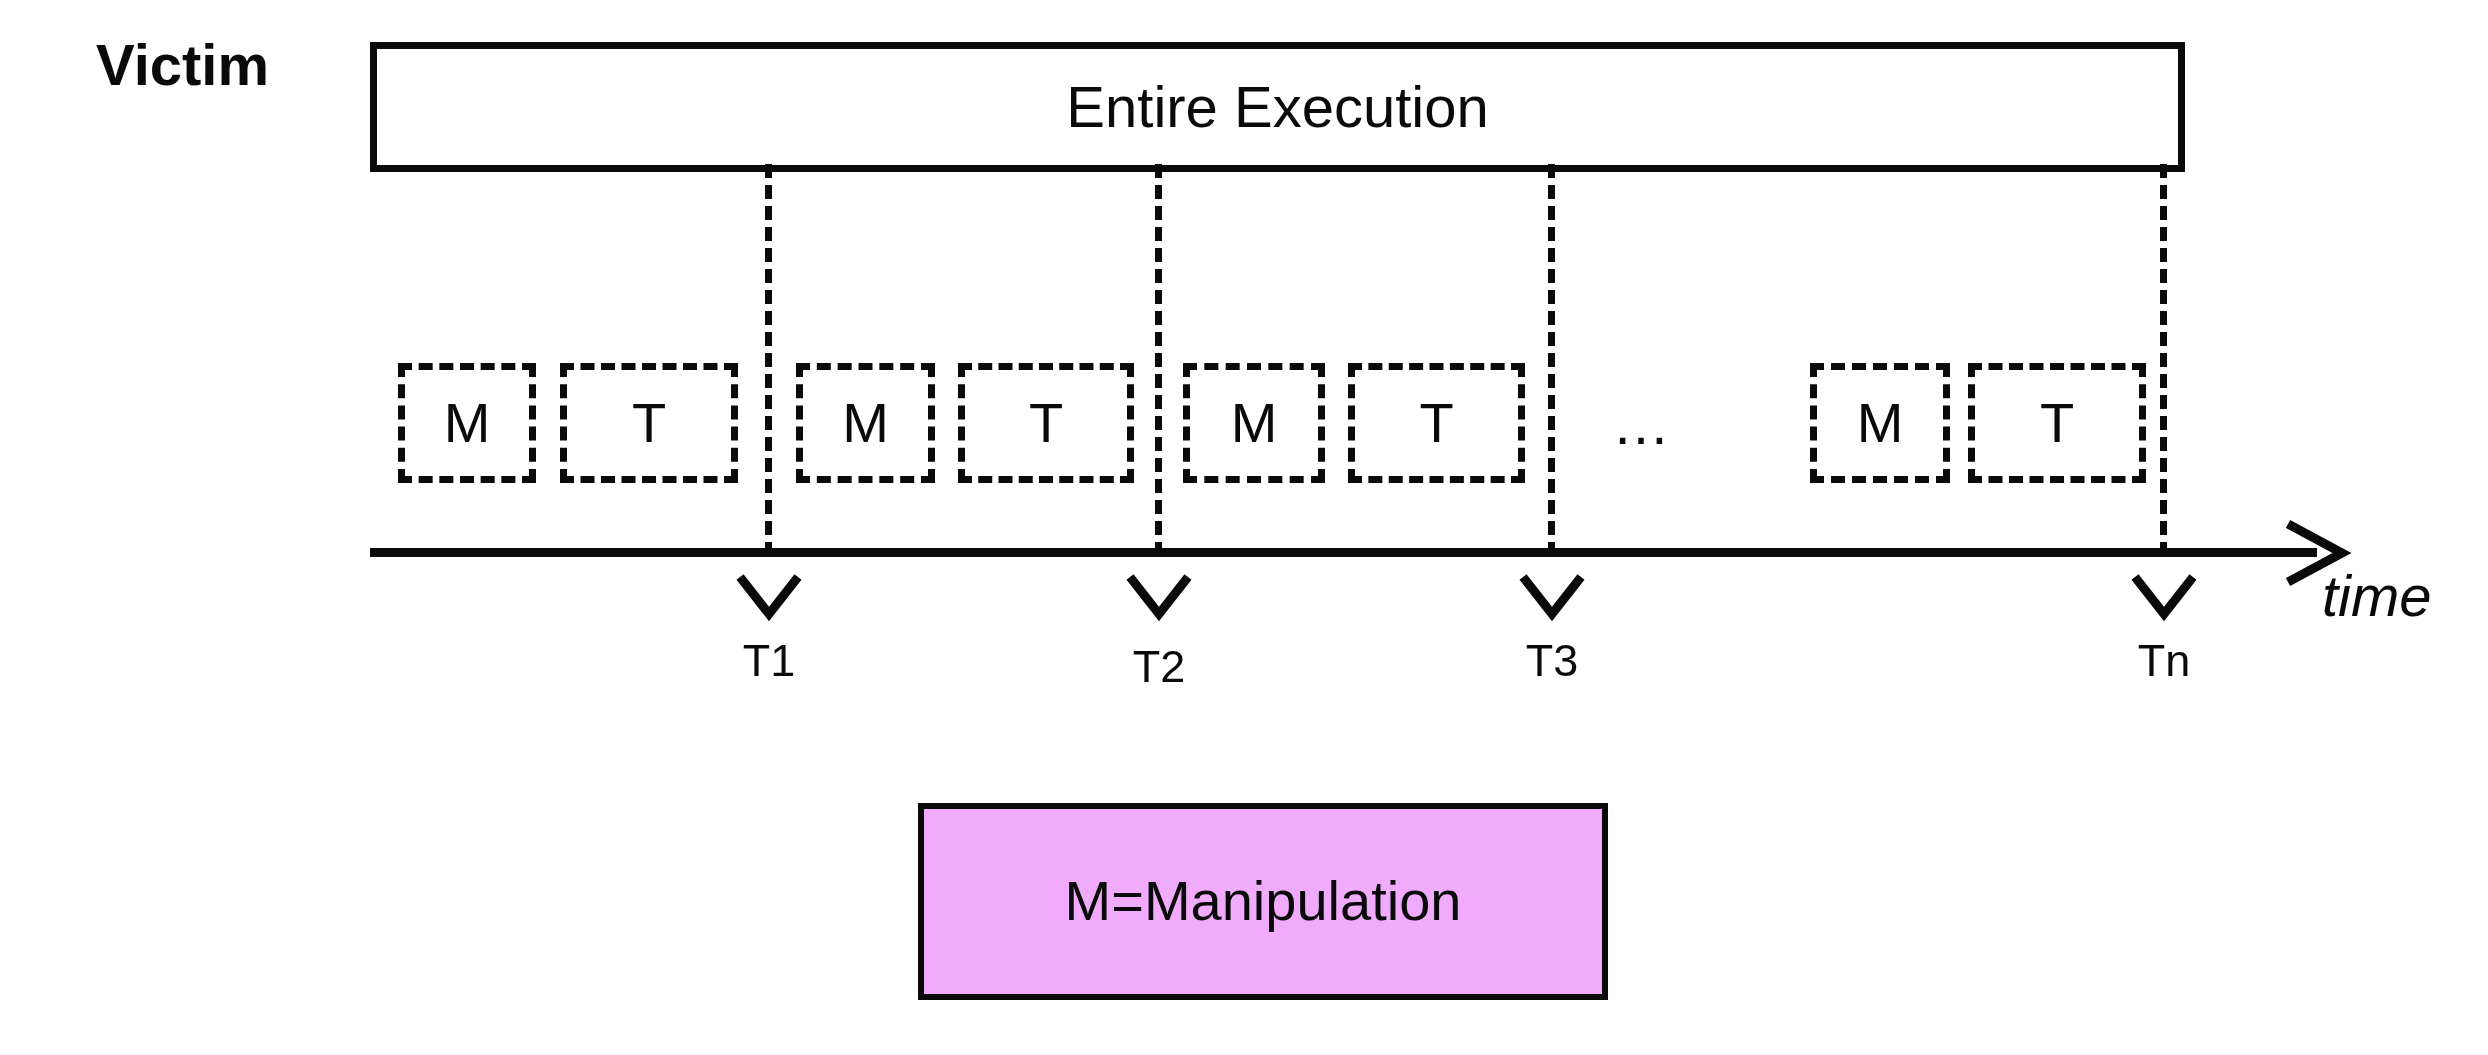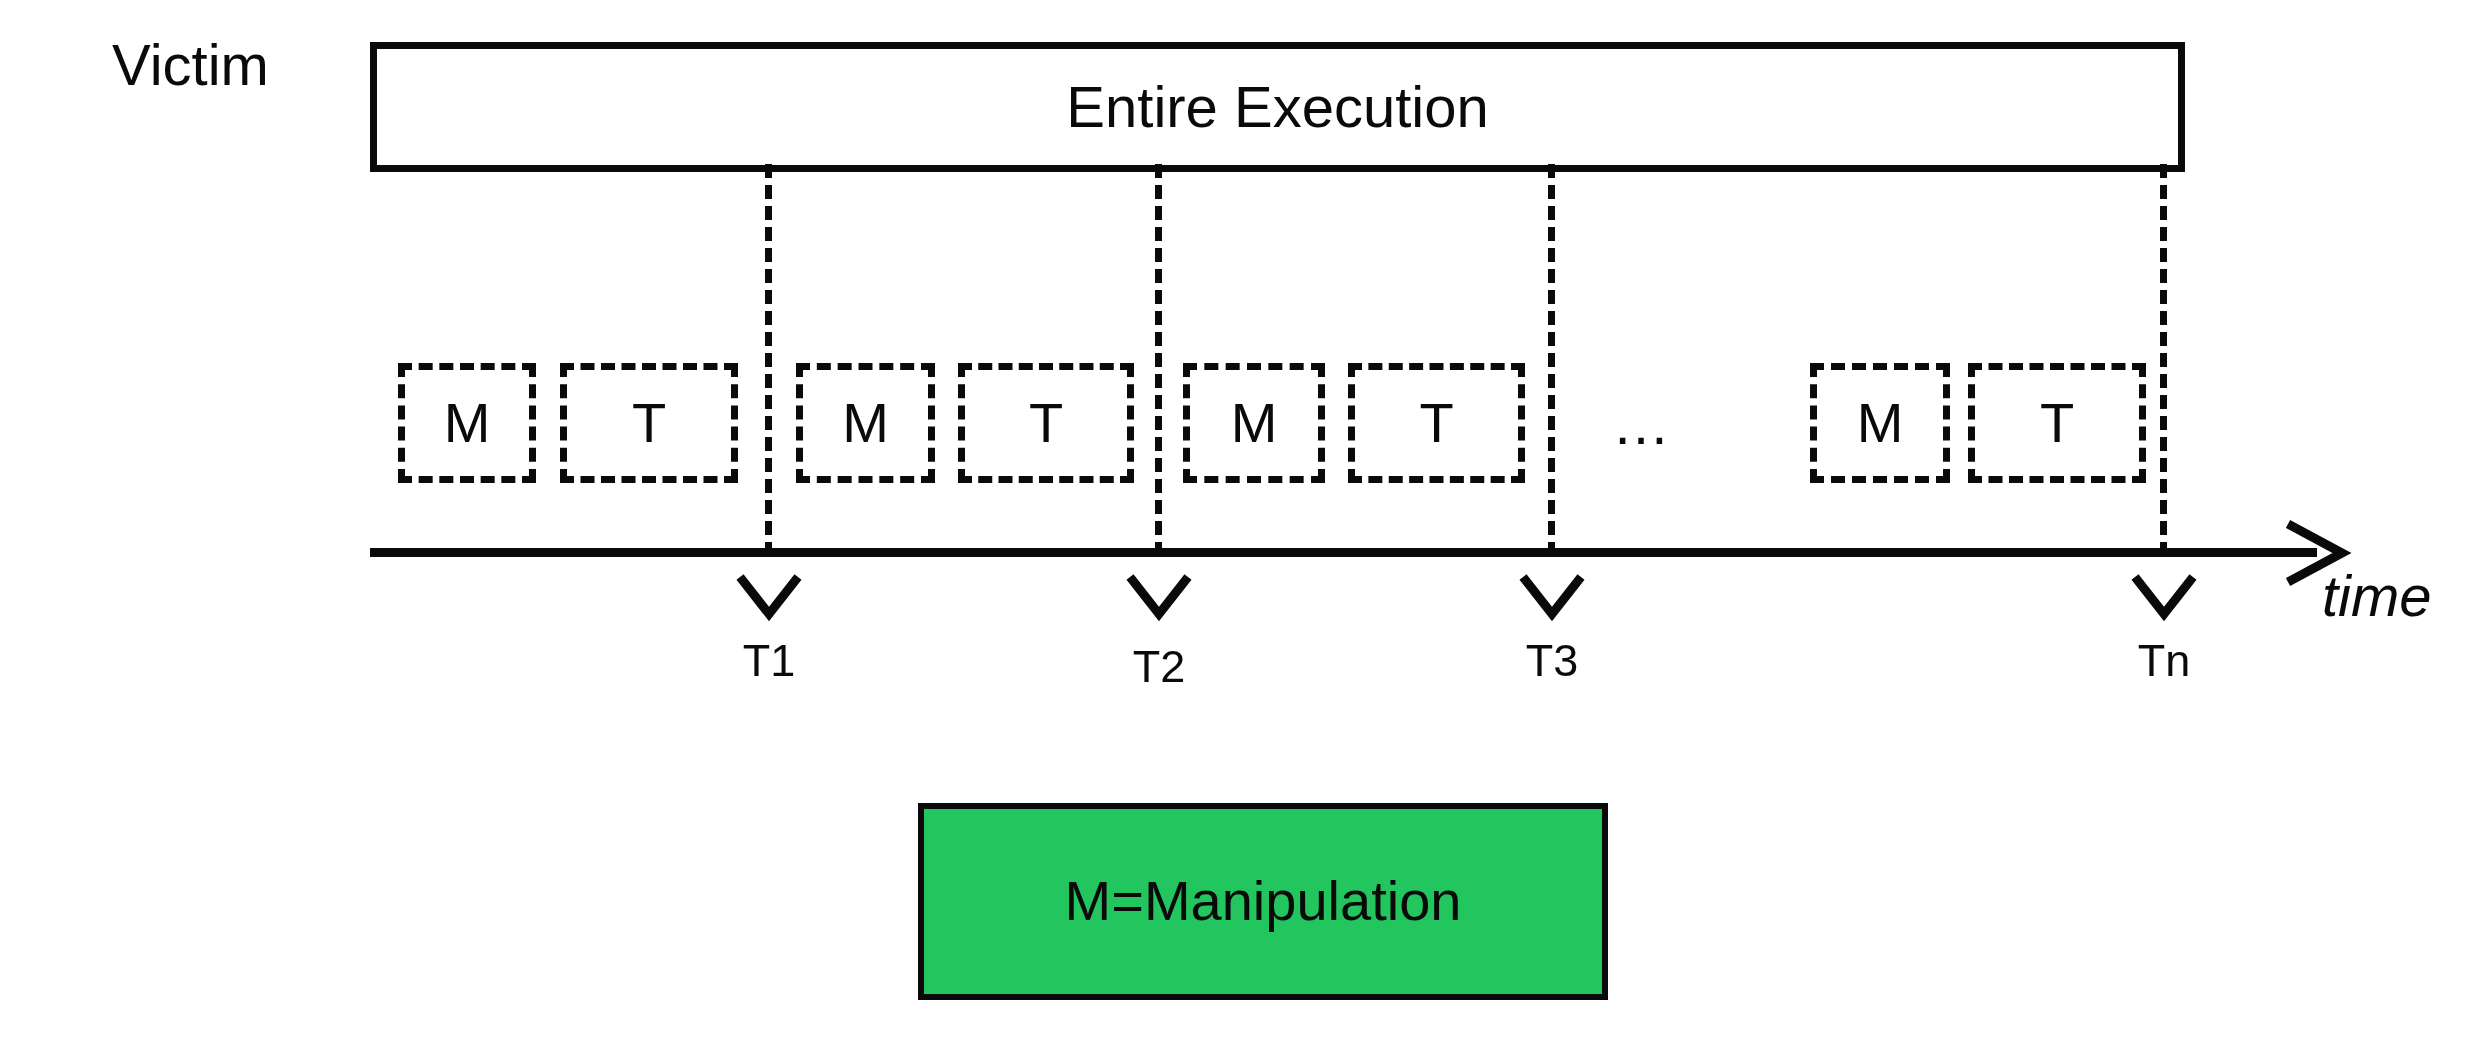--- a/index.html
+++ b/index.html
@@ -20,21 +20,21 @@
   }
 
   
   .row-label {
     position: absolute;
     font-size: 58px;
     line-height: 1;
     color: #0a0a0a;
     white-space: nowrap;
   }
-  #victim-label { left: 112px;  top: 36px;  }
+  #victim-label { left: 96px;  top: 36px; font-weight: bold;  }
   #attacker-label { left: 44px; top: 395px; }
 
   
   #victim-bar {
     position: absolute;
     left: 370px;
     top: 42px;
     width: 1815px;
     height: 130px;
     border: 7px solid #0a0a0a;
@@ -133,21 +133,21 @@
 
   
   #legend-box {
     position: absolute;
     left: 918px;
     top: 803px;
     width: 690px;
     height: 197px;
     border: 6px solid #0a0a0a;
     box-sizing: border-box;
-    background: #22c55e;
+    background: #f0abfc;
     display: flex;
     flex-direction: column;
     align-items: center;
     justify-content: center;
   }
   #legend-box .legend-line {
     font-size: 56px;
     line-height: 1.16;
     color: #0a0a0a;
     white-space: nowrap;

